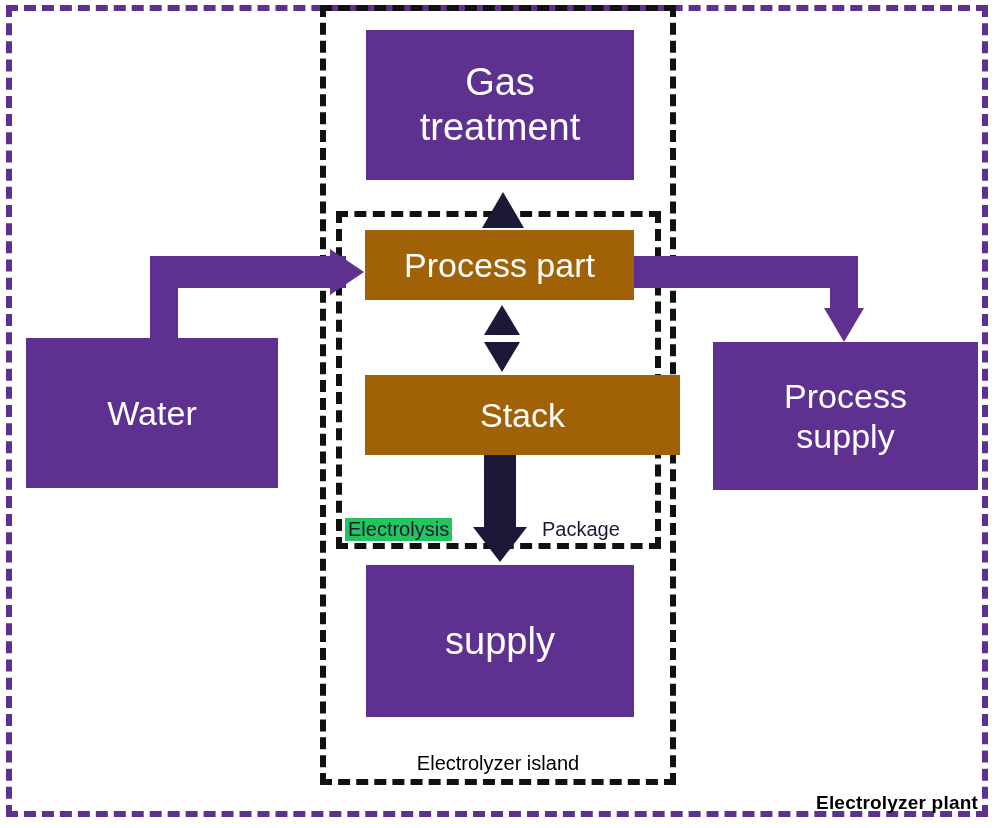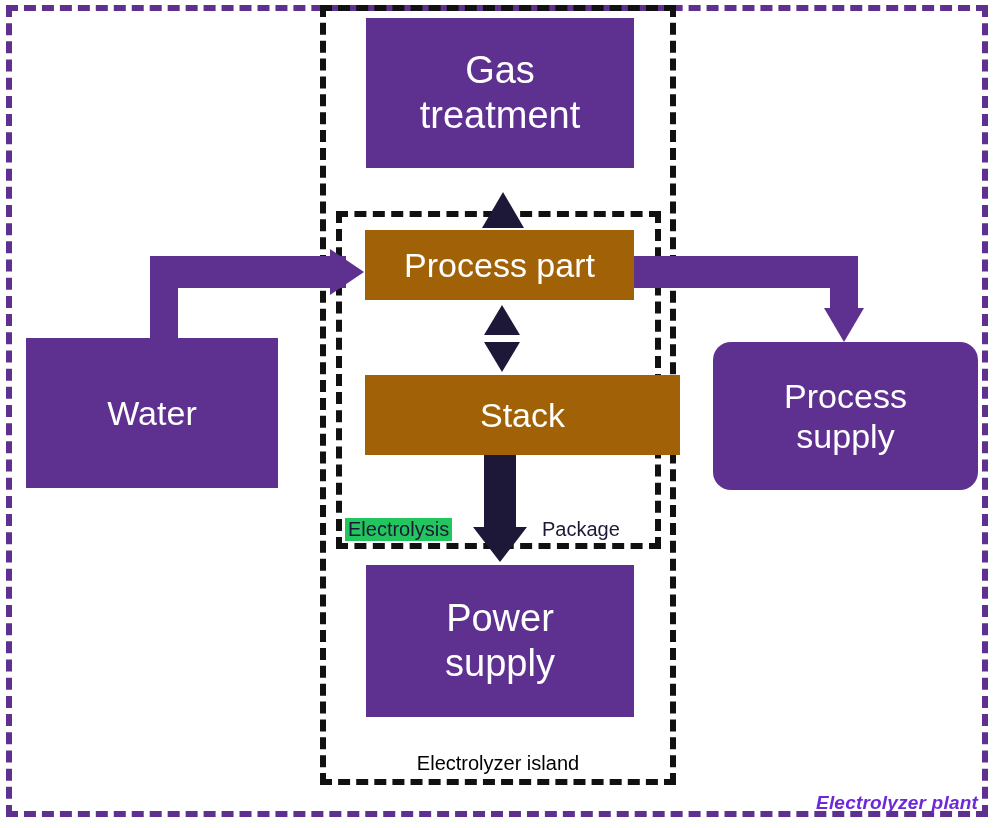--- a/index.html
+++ b/index.html
@@ -25,26 +25,25 @@
     top: 5px;
     width: 982px;
     height: 812px;
     border: 6px dashed #5E3191;
     box-sizing: border-box;
   }
   .plant-label {
     position: absolute;
     right: 22px;
     bottom: 14px;
-    color: #6d28d9;
+    color: #000000;
     font-size: 19px;
     font-weight: bold;
     letter-spacing: 0.2px;
     white-space: nowrap;
-    font-style: italic;
   }
 
   
   .island-frame {
     position: absolute;
     left: 320px;
     top: 5px;
     width: 356px;
     height: 780px;
     border: 6px dashed #111111;
@@ -100,21 +99,21 @@
     justify-content: center;
     text-align: center;
     color: #ffffff;
     line-height: 1.18;
     box-sizing: border-box;
   }
   .block.purple { background: #5E3191; }
   .block.navy   { background: #a16207; }
 
   .blk-gas {
-    left: 366px; top: 18px; width: 268px; height: 150px;
+    left: 366px; top: 30px; width: 268px; height: 150px;
     font-size: 38px;
   }
   .blk-process {
     left: 365px; top: 230px; width: 269px; height: 70px;
     font-size: 34px;
   }
   .blk-stack {
     left: 365px; top: 375px; width: 315px; height: 80px;
     font-size: 34px;
   }
@@ -122,21 +121,20 @@
     left: 366px; top: 565px; width: 268px; height: 152px;
     font-size: 38px;
   }
   .blk-water {
     left: 26px; top: 338px; width: 252px; height: 150px;
     font-size: 34px;
   }
   .blk-cooling {
     left: 713px; top: 342px; width: 265px; height: 148px;
     font-size: 34px;
-    border-radius: 18px;
   }
 
   
   .pipe { position: absolute; background: #5E3191; }
 
   
   .pipe-water-v      { left: 150px; top: 300px; width: 28px; height: 55px; }
   .pipe-water-h      { left: 150px; top: 256px; width: 196px; height: 32px; }
   .pipe-water-corner { left: 150px; top: 256px; width: 28px; height: 44px; }
 
@@ -235,21 +233,20 @@
   <div class="block navy blk-process">
     <div>Process part</div>
   </div>
 
   <div class="block navy blk-stack">
     <div>Stack</div>
   </div>
 
   <div class="block purple blk-power">
     <div>
-      <div>Power</div>
       <div>supply</div>
     </div>
   </div>
 
   <div class="block purple blk-water">
     <div>
       <div>Water</div>
     </div>
   </div>
 

